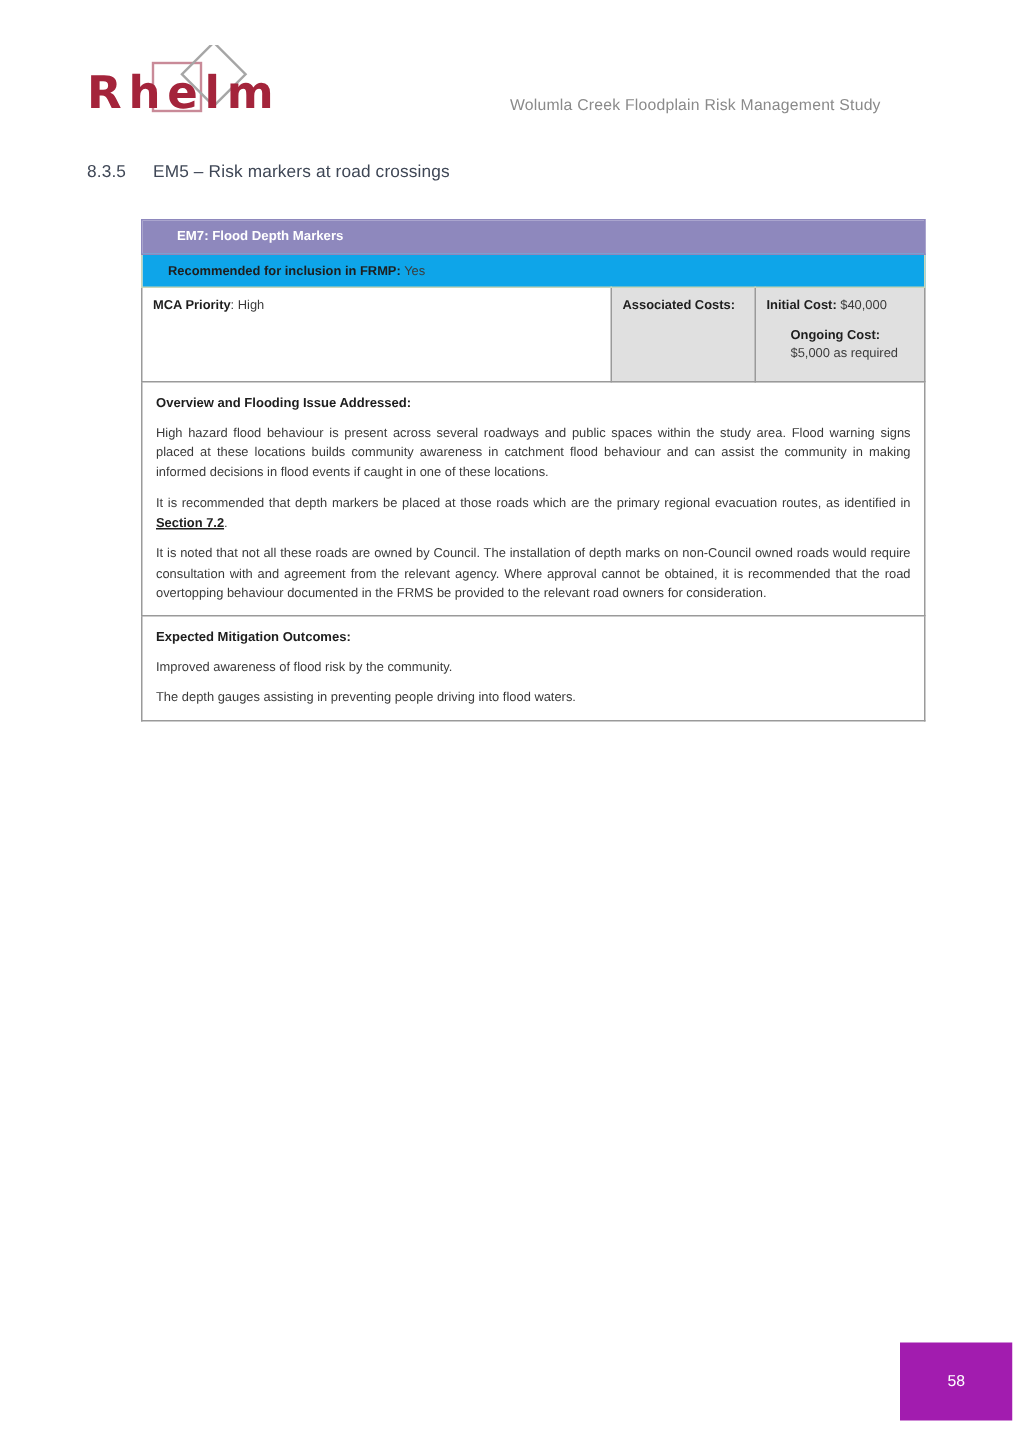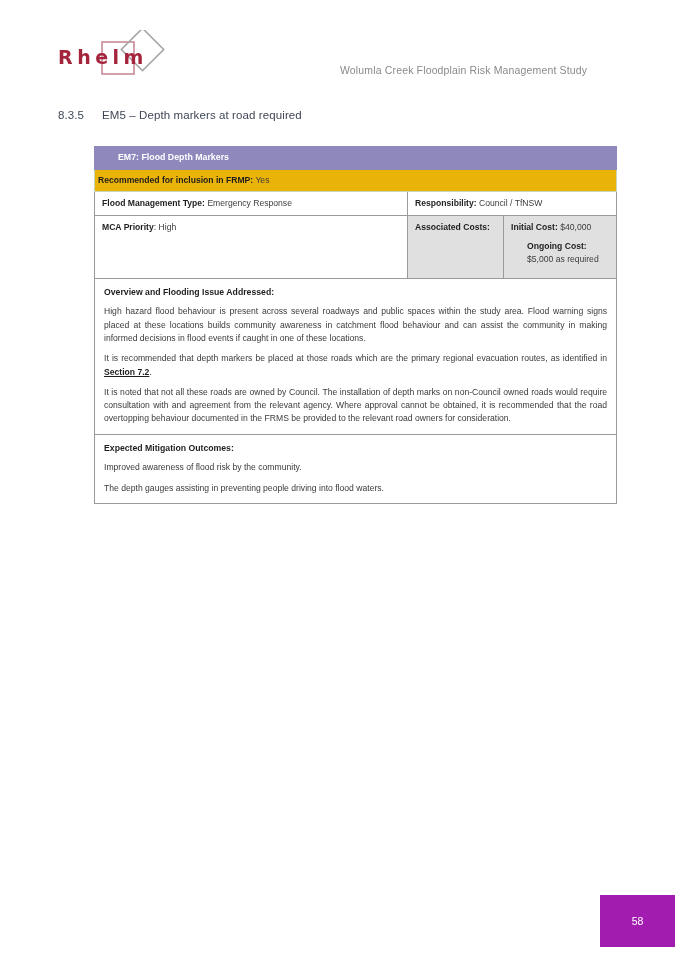--- a/index.html
+++ b/index.html
@@ -35,21 +35,21 @@
     left: 42px;
     top: 0px;
     width: 78px;
     height: 46px;
   }
   .logo-word {
     position: absolute;
     left: 0px;
     top: 18px;
     font-family: "DejaVu Sans", sans-serif;
-    font-size: 19px;
+    font-size: 30px;
     font-weight: bold;
     color: #a4243b;
     letter-spacing: 4.5px;
     line-height: 1;
     white-space: nowrap;
   }
   .header-title {
     position: absolute;
     left: 340px;
     top: 64px;
@@ -93,23 +93,23 @@
   }
   .row-title td {
     background: #8e88bd;
     border-color: #8e88bd;
     color: #ffffff;
     font-weight: bold;
     font-size: 8.8px;
     padding: 4px 7px 5px 23px;
   }
   .row-frmp td {
-    background: #eab308;
+    background: #0ea5e9;
     border-color: #c9d6b8;
-    padding: 4px 7px 5px 3px;
+    padding: 4px 7px 5px 17px;
   }
   .cell-gray {
     background: #e0e0e0;
   }
   .cell-mid {
     vertical-align: middle;
     text-align: left;
   }
   .lbl {
     font-weight: bold;
@@ -173,51 +173,41 @@
       <rect x="2" y="12" width="32" height="32" fill="none" stroke="#c98a98" stroke-width="1.6"></rect>
       <rect x="27.5" y="4.5" width="30" height="30" fill="none" stroke="#a6a6a6" stroke-width="1.6" transform="rotate(45 42.5 19.5)"></rect>
     </svg>
     <div class="logo-word">Rhelm</div>
   </div>
 
   <div class="header-title">Wolumla Creek Floodplain Risk Management Study</div>
 </div>
 
 <div class="section-heading">
-  <span class="num">8.3.5</span><span>EM5 – Depth markers at road required</span>
+  <span class="num">8.3.5</span><span>EM5 – Risk markers at road crossings</span>
 </div>
 
 <table class="measure-table">
   <colgroup>
     <col style="width:313px">
     <col style="width:96px">
     <col style="width:113px">
   </colgroup>
   <tbody>
     <tr class="row-title">
       <td colspan="3">EM7: Flood Depth Markers</td>
     </tr>
 
     <tr class="row-frmp">
       <td colspan="3">
         <span class="lbl">Recommended for inclusion in FRMP:</span>
         <span class="val">Yes</span>
       </td>
     </tr>
 
-    <tr>
-      <td>
-        <span class="lbl">Flood Management Type:</span>
-        <span class="val">Emergency Response</span>
-      </td>
-      <td colspan="2">
-        <span class="lbl">Responsibility:</span>
-        <span class="val">Council / TfNSW</span>
-      </td>
-    </tr>
 
     <tr>
       <td style="height:52px">
         <span class="lbl">MCA Priority</span><span class="val">:</span>
         <span class="val">High</span>
       </td>
       <td class="cell-gray cell-mid">
         <span class="lbl">Associated Costs:</span>
       </td>
       <td class="cell-gray">

